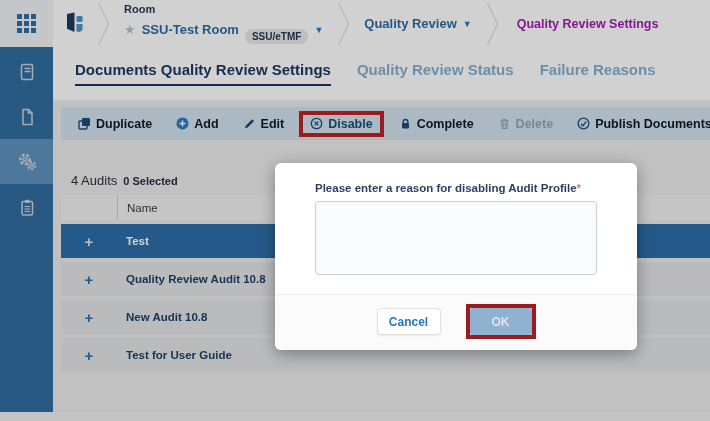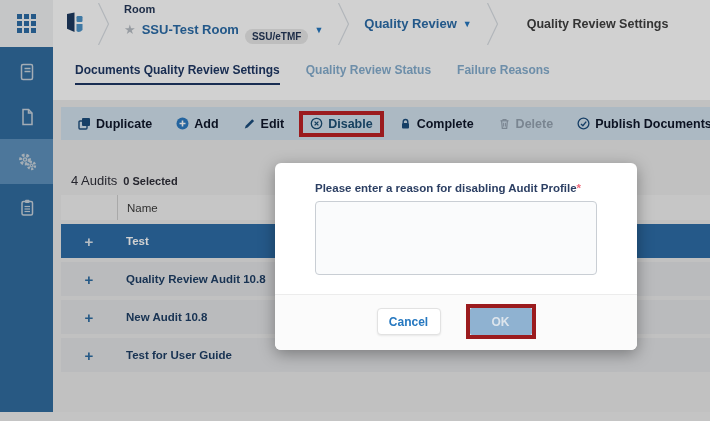--- a/index.html
+++ b/index.html
@@ -23,25 +23,25 @@
   .topbar { height:47px; background:#ffffff; display:flex; align-items:stretch; padding-left:8px; }
   .logo-wrap { display:flex; align-items:center; padding:0 9px 0 3px; }
   .crumb-sep { display:flex; align-items:center; }
   .crumb { display:flex; flex-direction:column; justify-content:center; padding:0 14px; gap:0; cursor:pointer; }
   .crumb-label { font-size:11px; font-weight:700; color:#253858; }
   .crumb-line { display:flex; align-items:center; gap:6px; }
   .crumb-name { font-size:13px; font-weight:700; color:#2b6ca8; }
   .star { color:#b9bfc6; font-size:13px; }
   .badge { background:#e8e8e8; color:#253858; font-size:10px; font-weight:700; padding:2px 7px; border-radius:9px;margin-top:14px; }
   .caret { color:#2678c0; font-size:9px; }
-  .page-title { align-self:center; margin-left:28px; font-size:12.5px; font-weight:700; color:#404040; }
+  .page-title { align-self:center; margin-left:18px; font-size:12.5px; font-weight:700; color:#a21caf; }
 
   
   .tabs { height:53px; background:#ffffff; display:flex; align-items:center; gap:26px; padding-left:22px; }
-  .tab { font-size:12px; font-weight:600; color:#86aecf; padding-bottom:6px; border-bottom:2px solid transparent; cursor:pointer; white-space:nowrap; }
+  .tab { font-size:15px; font-weight:600; color:#86aecf; padding-bottom:6px; border-bottom:2px solid transparent; cursor:pointer; white-space:nowrap; }
   .tab.active { color:#1f3864; font-weight:700; border-bottom-color:#1f3864; }
 
   
   .content { flex:1; background:#ececec; padding:7px 0 0 8px; }
   .toolbar { height:33px; background:#d2e2ee; display:flex; align-items:center; gap:24px; padding-left:17px; }
   .tb-btn { display:flex; align-items:center; gap:5px; font-size:12.5px; font-weight:600; color:#0f172a; cursor:pointer; white-space:nowrap; }
   .tb-btn.disabled { color:#95a3b1; cursor:default; }
   .red-wrap { position:relative; z-index:10; border:4px solid #9b1b1e; padding:2px 7px; margin:0 -9px; display:flex; }
   .red-wrap .tb-btn { color:#16405f; }
 

